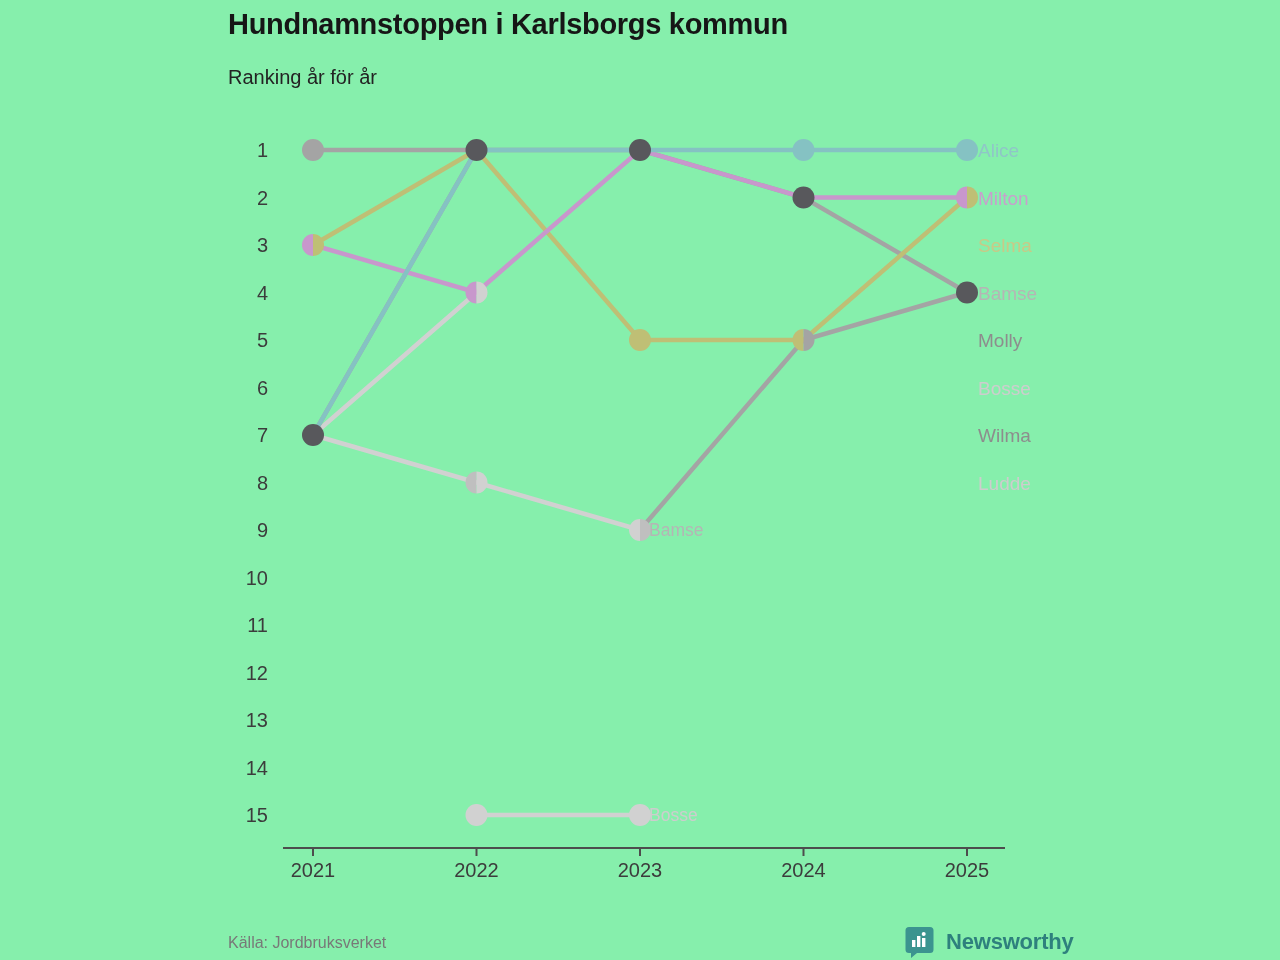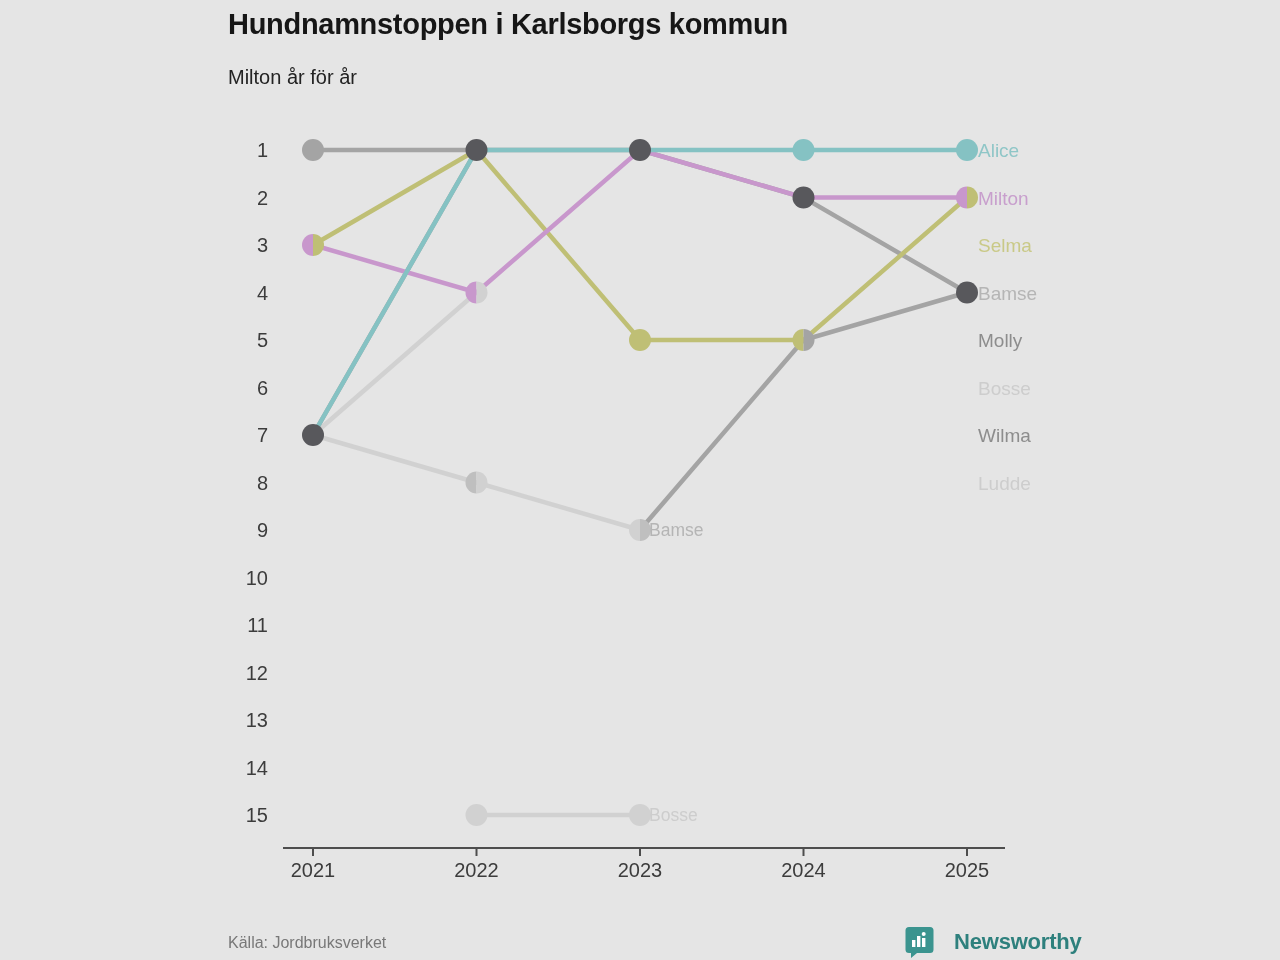--- a/index.html
+++ b/index.html
@@ -1,44 +1,44 @@
 <!DOCTYPE html>
 <html><head>
 <meta charset="utf-8">
 <style>
   html,body{margin:0;padding:0;background:#ffffff;}
   #stage{
-    position:relative;width:1280px;height:960px;background:#e5e5e5;overflow:hidden;
+    position:relative;width:1280px;height:960px;background:#86efac;overflow:hidden;
     font-family:"Liberation Sans", sans-serif;
   }
   .title{
     position:absolute;left:228px;top:8px;font-size:29px;font-weight:700;
     color:#161616;letter-spacing:-0.3px;
   }
   .subtitle{
     position:absolute;left:228px;top:66px;font-size:20px;font-weight:400;color:#232323;
   }
   .source{
     position:absolute;left:228px;top:934px;font-size:16px;color:#787878;text-align:center;
   }
   .brand{
-    position:absolute;left:905px;top:926px;display:flex;align-items:center;gap:20px;
+    position:absolute;left:905px;top:926px;display:flex;align-items:center;gap:12px;
   }
   .brand-text{
     font-size:22px;font-weight:600;color:#2e807d;letter-spacing:-0.2px;
   }
   svg text{font-family:"Liberation Sans", sans-serif;}
   #chart{position:absolute;left:0;top:0;}
 </style>
 </head>
 <body>
 
 <div id="stage">
   <div class="title">Hundnamnstoppen i Karlsborgs kommun</div>
-  <div class="subtitle">Milton år för år</div>
+  <div class="subtitle">Ranking år för år</div>
 
   <svg id="chart" width="1280" height="960" viewBox="0 0 1280 960">
       <line x1="283" y1="848" x2="1005" y2="848" stroke="#4d4d4d" stroke-width="2"></line>
       <line x1="313" y1="848" x2="313" y2="856" stroke="#4d4d4d" stroke-width="2"></line>
       <text x="313" y="877" text-anchor="middle" font-size="20" fill="#3c3c3c">2021</text>
       <line x1="476.5" y1="848" x2="476.5" y2="856" stroke="#4d4d4d" stroke-width="2"></line>
       <text x="476.5" y="877" text-anchor="middle" font-size="20" fill="#3c3c3c">2022</text>
       <line x1="640" y1="848" x2="640" y2="856" stroke="#4d4d4d" stroke-width="2"></line>
       <text x="640" y="877" text-anchor="middle" font-size="20" fill="#3c3c3c">2023</text>
       <line x1="803.5" y1="848" x2="803.5" y2="856" stroke="#4d4d4d" stroke-width="2"></line>

